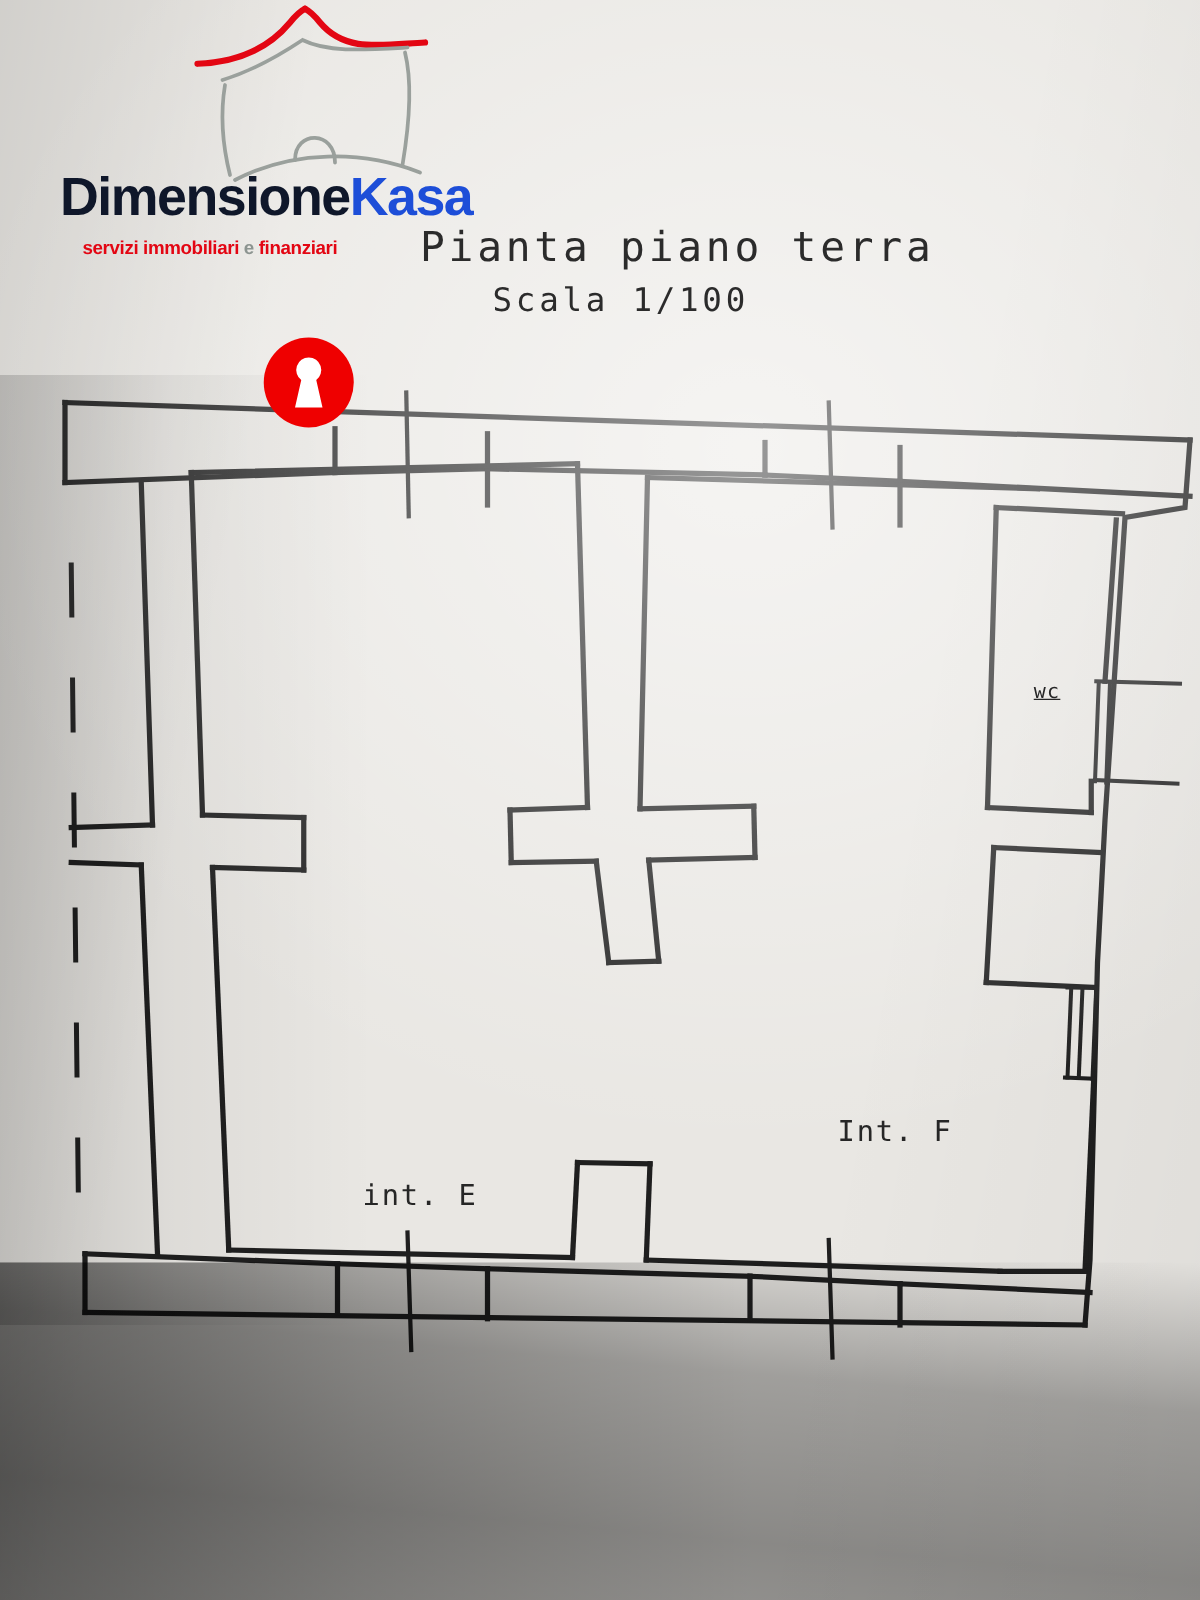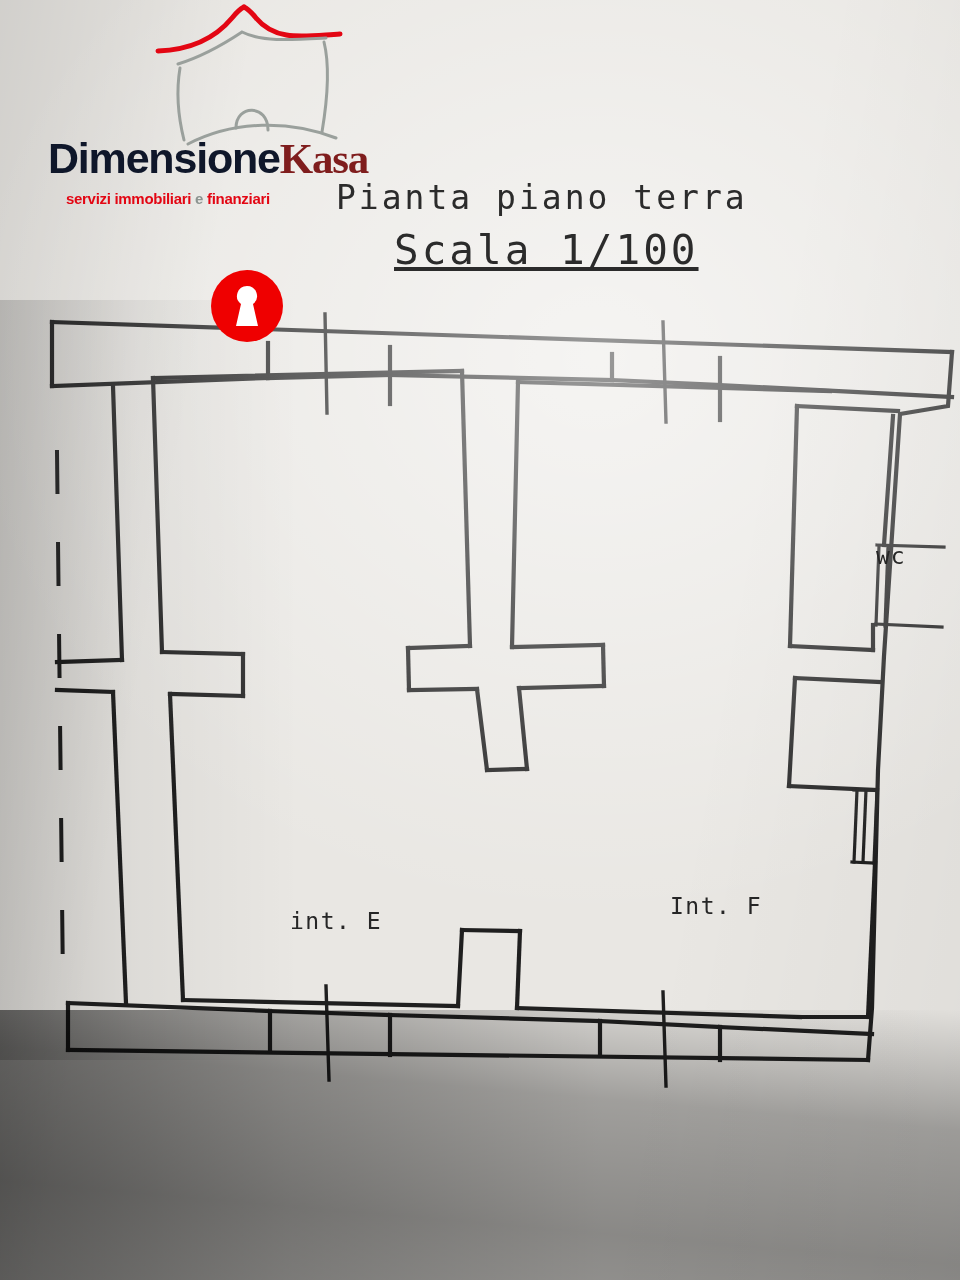--- a/index.html
+++ b/index.html
@@ -52,21 +52,21 @@
   }
   #logo-wordmark {
     position: absolute; left: 0px; top: 133px;
     font-weight: bold;
     font-size: 43px;
     letter-spacing: -1.2px;
     line-height: 1;
     white-space: nowrap;
   }
   .wm-dim { color: #0f172a; }
-  .wm-kasa { color: #7f1d1d; font-family: Liberation Serif, serif; }
+  .wm-kasa { color: #1d4ed8; }
   #logo-tagline {
     position: absolute; left: 18px; top: 186px;
     font-weight: bold;
     font-size: 15px;
     letter-spacing: -0.3px;
     white-space: nowrap;
   }
   .tg-red { color: #e30613; }
   .tg-gray { color: #8c9490; }
   
@@ -78,32 +78,32 @@
     background: #ef0000;
   }
   
   .handwriting {
     position: absolute;
     color: #2b2b2b;
     font-family: "DejaVu Sans Mono", monospace;
     white-space: nowrap;
   }
   #title-line1 { left: 336px; top: 178px; font-size: 33px; letter-spacing: 3px; }
-  #title-line2 { left: 394px; top: 226px; font-size: 41px; letter-spacing: 3px; text-decoration: underline; }
+  #title-line2 { left: 394px; top: 226px; font-size: 26px; letter-spacing: 3px; }
   .room-label {
     position: absolute;
     color: #262626;
     font-family: "DejaVu Sans Mono", monospace;
     font-size: 23px;
     letter-spacing: 1.5px;
     white-space: nowrap;
   }
-  #label-int-e { left: 290px; top: 908px; }
+  #label-int-e { left: 290px; top: 944px; }
   #label-int-f { left: 670px; top: 893px; }
-  #label-wc    { left: 876px; top: 543px; font-size: 23px; letter-spacing: 1px; }
+  #label-wc    { left: 827px; top: 543px; font-size: 16px; letter-spacing: 1px; text-decoration: underline; }
 </style>
 </head>
 <body>
 
 <div id="page">
 
   <svg id="plan-svg" viewBox="0 0 960 1280">
     <g fill="none" stroke="#1f1f1f" stroke-linecap="square" stroke-linejoin="miter">
 
       <g stroke-width="4.2">

